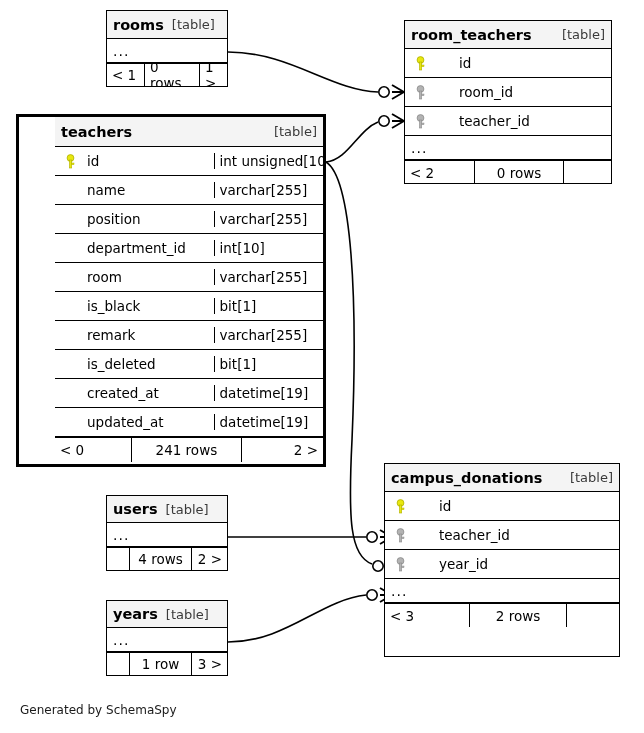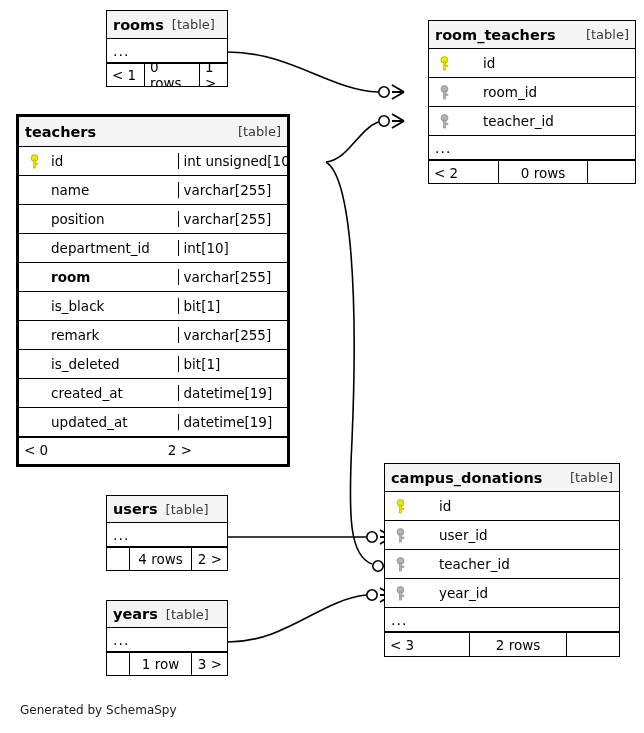--- a/index.html
+++ b/index.html
@@ -151,21 +151,21 @@
     <div class="row ellipsis-row" style="height:24px;">
         <span>...</span>
       </div>
     <div class="footer-row" style="height:23px;">
       <div class="fcell left" style="width:37px;">&lt; 1</div>
       <div class="fcell mid" style="width:56px;">0 rows</div>
       <div class="fcell right" style="width:27px;">1 &gt;</div>
     </div>
   </div>
 
-  <div class="table-box" id="tbl-room_teachers" style="left:404px;top:20px;width:208px;height:164px;margin-left:24px;">
+  <div class="table-box" id="tbl-room_teachers" style="left:404px;top:20px;width:208px;height:164px;">
     <div class="thead" style="height:28px;">
       <span class="tname">room_teachers</span>
       <span class="ttag">[table]</span>
     </div>
 
     <div class="row" style="height:29px;">
       <div class="cell-name" style="width:100%;">
         <span class="keyslot">
           <svg width="11" height="15" viewBox="0 0 11 15">
               <circle cx="5.5" cy="4" r="3.4" fill="#e8e80f" stroke="#b0b000" stroke-width="0.8"></circle>
@@ -210,21 +210,21 @@
       <span>...</span>
     </div>
 
     <div class="footer-row" style="height:24px;">
       <div class="fcell left" style="width:69px;">&lt; 2</div>
       <div class="fcell mid" style="width:90px;">0 rows</div>
       <div class="fcell right" style="width:47px;"></div>
     </div>
   </div>
 
-  <div class="table-box focal" id="tbl-teachers" style="left:16px;top:114px;width:274px;height:353px;">
+  <div class="table-box focal" id="tbl-teachers" style="left:16px;top:114px;width:310px;height:353px;padding-left:36px;">
     <div class="thead" style="height:30px;">
       <span class="tname">teachers</span>
       <span class="ttag">[table]</span>
     </div>
 
     <div class="row" style="height:29px;">
       <div class="cell-name" style="width:180px;">
         <span class="keyslot">
           <svg width="11" height="15" viewBox="0 0 11 15">
               <circle cx="5.5" cy="4" r="3.4" fill="#e8e80f" stroke="#b0b000" stroke-width="0.8"></circle>
@@ -255,21 +255,21 @@
 
     <div class="row" style="height:29px;">
       <div class="cell-name" style="width:180px;">
           <span class="keyslot"></span>
           <span>department_id</span>
         </div>
       <div class="cell-type" style="width:124px;">int[10]</div>
     </div>
 
     <div class="row" style="height:29px;">
-      <div class="cell-name" style="width:180px;font-weight:bold;">
+      <div class="cell-name" style="width:180px;">
           <span class="keyslot"></span>
           <span>room</span>
         </div>
       <div class="cell-type" style="width:124px;">varchar[255]</div>
     </div>
 
     <div class="row" style="height:29px;">
       <div class="cell-name" style="width:180px;">
           <span class="keyslot"></span>
           <span>is_black</span>
@@ -304,20 +304,21 @@
     <div class="row" style="height:29px;">
       <div class="cell-name" style="width:180px;">
           <span class="keyslot"></span>
           <span>updated_at</span>
         </div>
       <div class="cell-type" style="width:124px;">datetime[19]</div>
     </div>
 
     <div class="footer-row" style="height:25px;">
       <div class="fcell left" style="width:86px;">&lt; 0</div>
+      <div class="fcell mid" style="width:126px;">241 rows</div>
       <div class="fcell right" style="width:92px;">2 &gt;</div>
     </div>
   </div>
 
   <div class="table-box" id="tbl-users" style="left:106px;top:495px;width:122px;height:76px;">
     <div class="thead compact" style="height:27px;">
       <span class="tname">users</span>
       <span class="ttag">[table]</span>
     </div>
     <div class="row ellipsis-row" style="height:24px;">
@@ -358,33 +359,20 @@
               <circle cx="5.5" cy="4" r="3.4" fill="#e8e80f" stroke="#b0b000" stroke-width="0.8"></circle>
               <rect x="4.4" y="6" width="2.3" height="8" fill="#e8e80f" stroke="#b0b000" stroke-width="0.6"></rect>
               <rect x="6.4" y="9" width="2.6" height="1.7" fill="#e8e80f" stroke="#b0b000" stroke-width="0.5"></rect>
             </svg>
         </span>
         <span class="indent"></span>
         <span>id</span>
       </div>
     </div>
 
-    <div class="row" style="height:29px;">
-      <div class="cell-name" style="width:100%;">
-        <span class="keyslot">
-          <svg width="11" height="15" viewBox="0 0 11 15">
-              <circle cx="5.5" cy="4" r="3.4" fill="#b3b3b3" stroke="#8c8c8c" stroke-width="0.8"></circle>
-              <rect x="4.4" y="6" width="2.3" height="8" fill="#b3b3b3" stroke="#8c8c8c" stroke-width="0.6"></rect>
-              <rect x="6.4" y="9" width="2.6" height="1.7" fill="#b3b3b3" stroke="#8c8c8c" stroke-width="0.5"></rect>
-            </svg>
-        </span>
-        <span class="indent"></span>
-        <span>user_id</span>
-      </div>
-    </div>
 
     <div class="row" style="height:29px;">
       <div class="cell-name" style="width:100%;">
         <span class="keyslot">
           <svg width="11" height="15" viewBox="0 0 11 15">
               <circle cx="5.5" cy="4" r="3.4" fill="#b3b3b3" stroke="#8c8c8c" stroke-width="0.8"></circle>
               <rect x="4.4" y="6" width="2.3" height="8" fill="#b3b3b3" stroke="#8c8c8c" stroke-width="0.6"></rect>
               <rect x="6.4" y="9" width="2.6" height="1.7" fill="#b3b3b3" stroke="#8c8c8c" stroke-width="0.5"></rect>
             </svg>
         </span>

